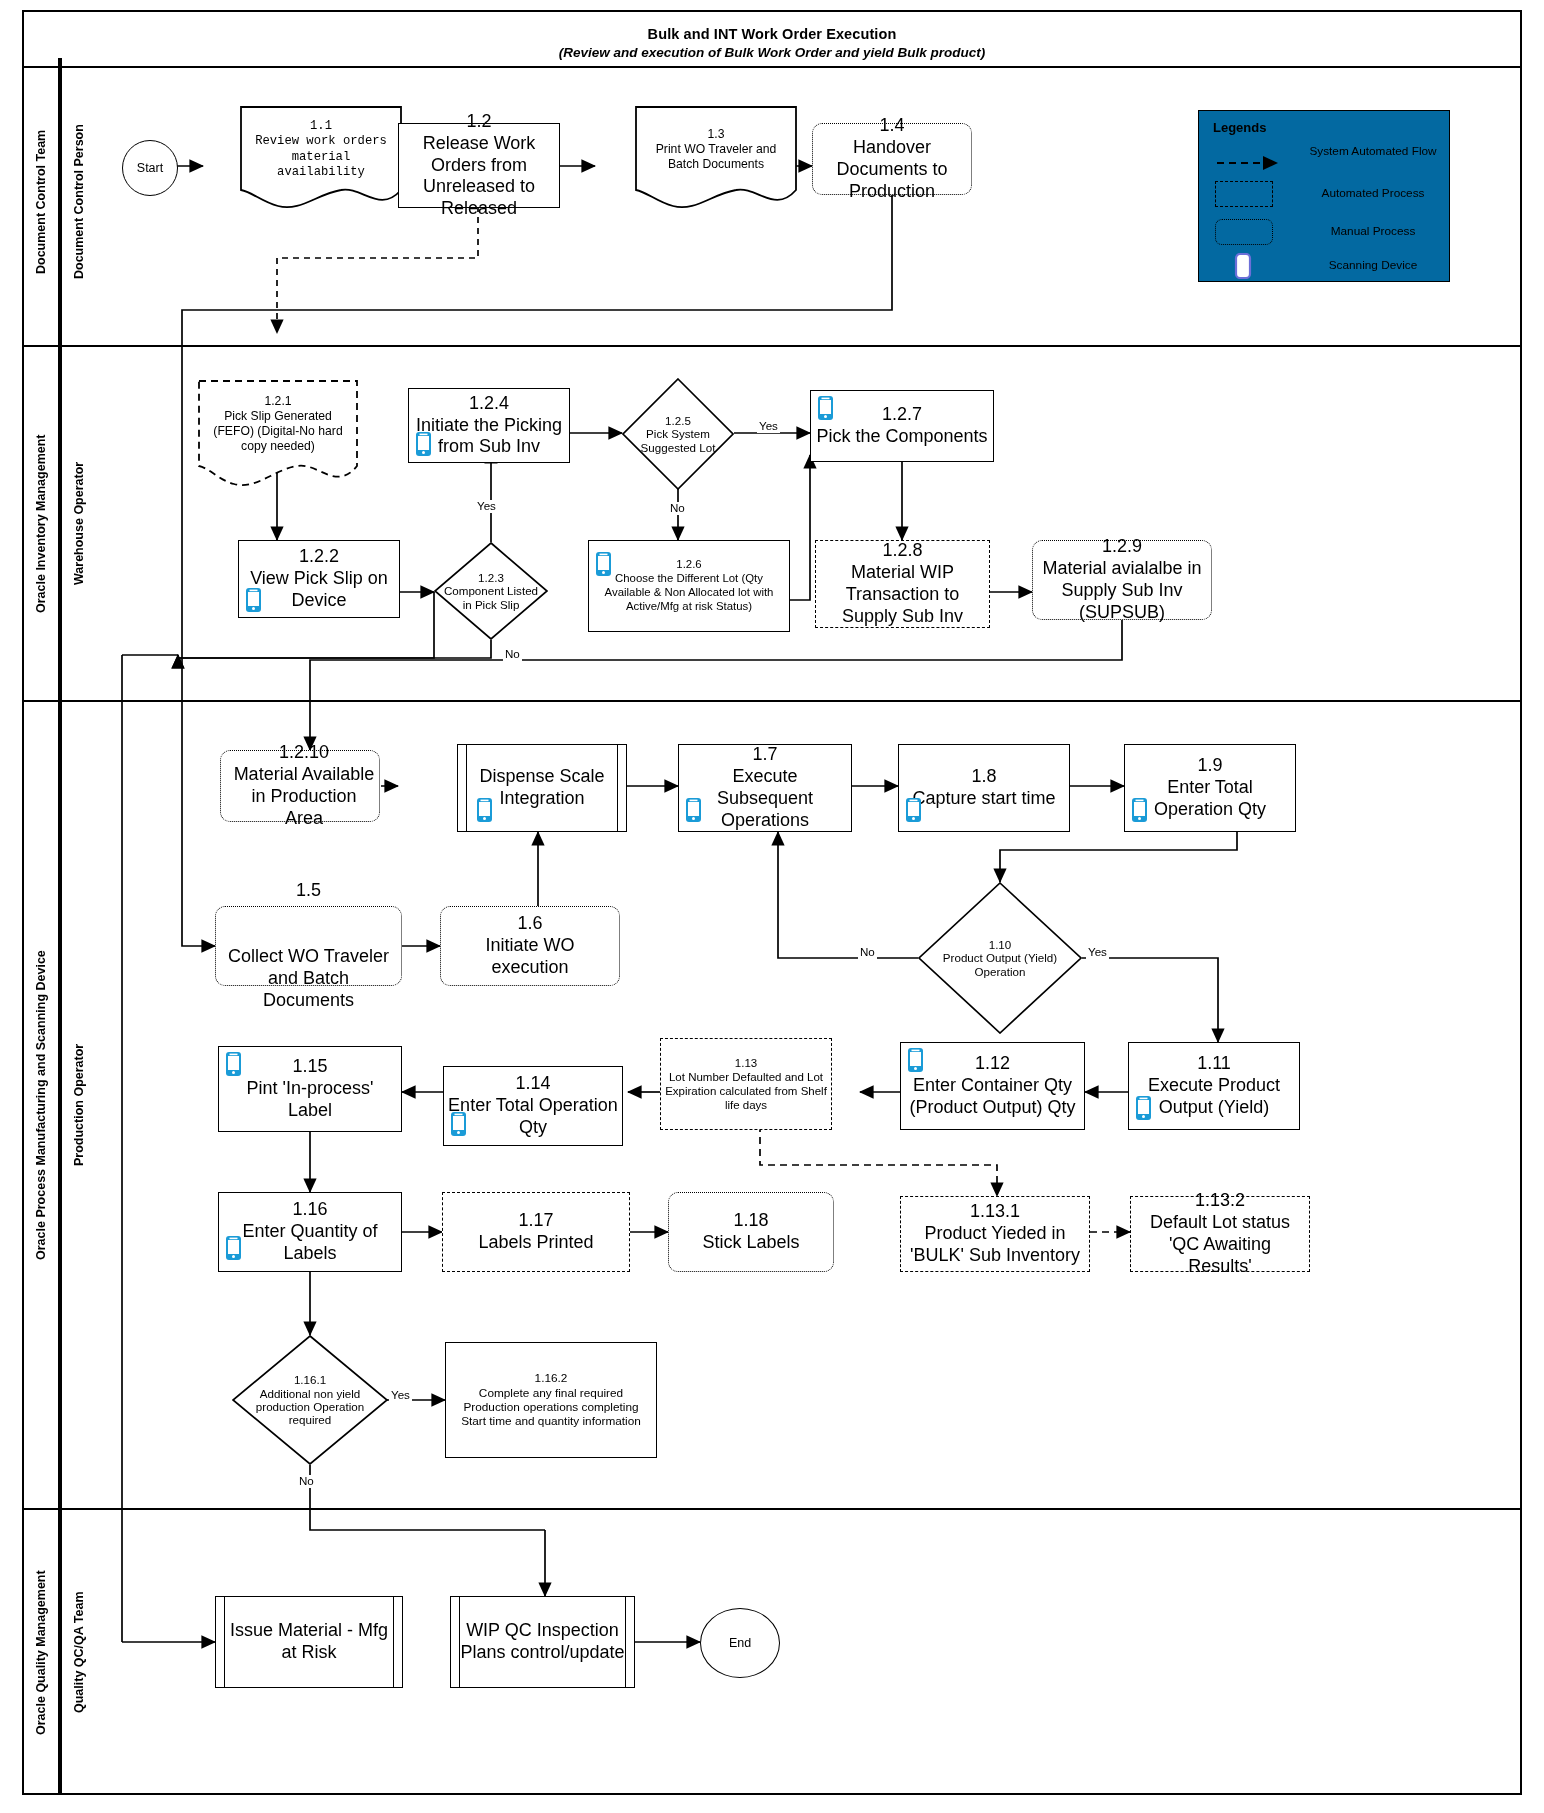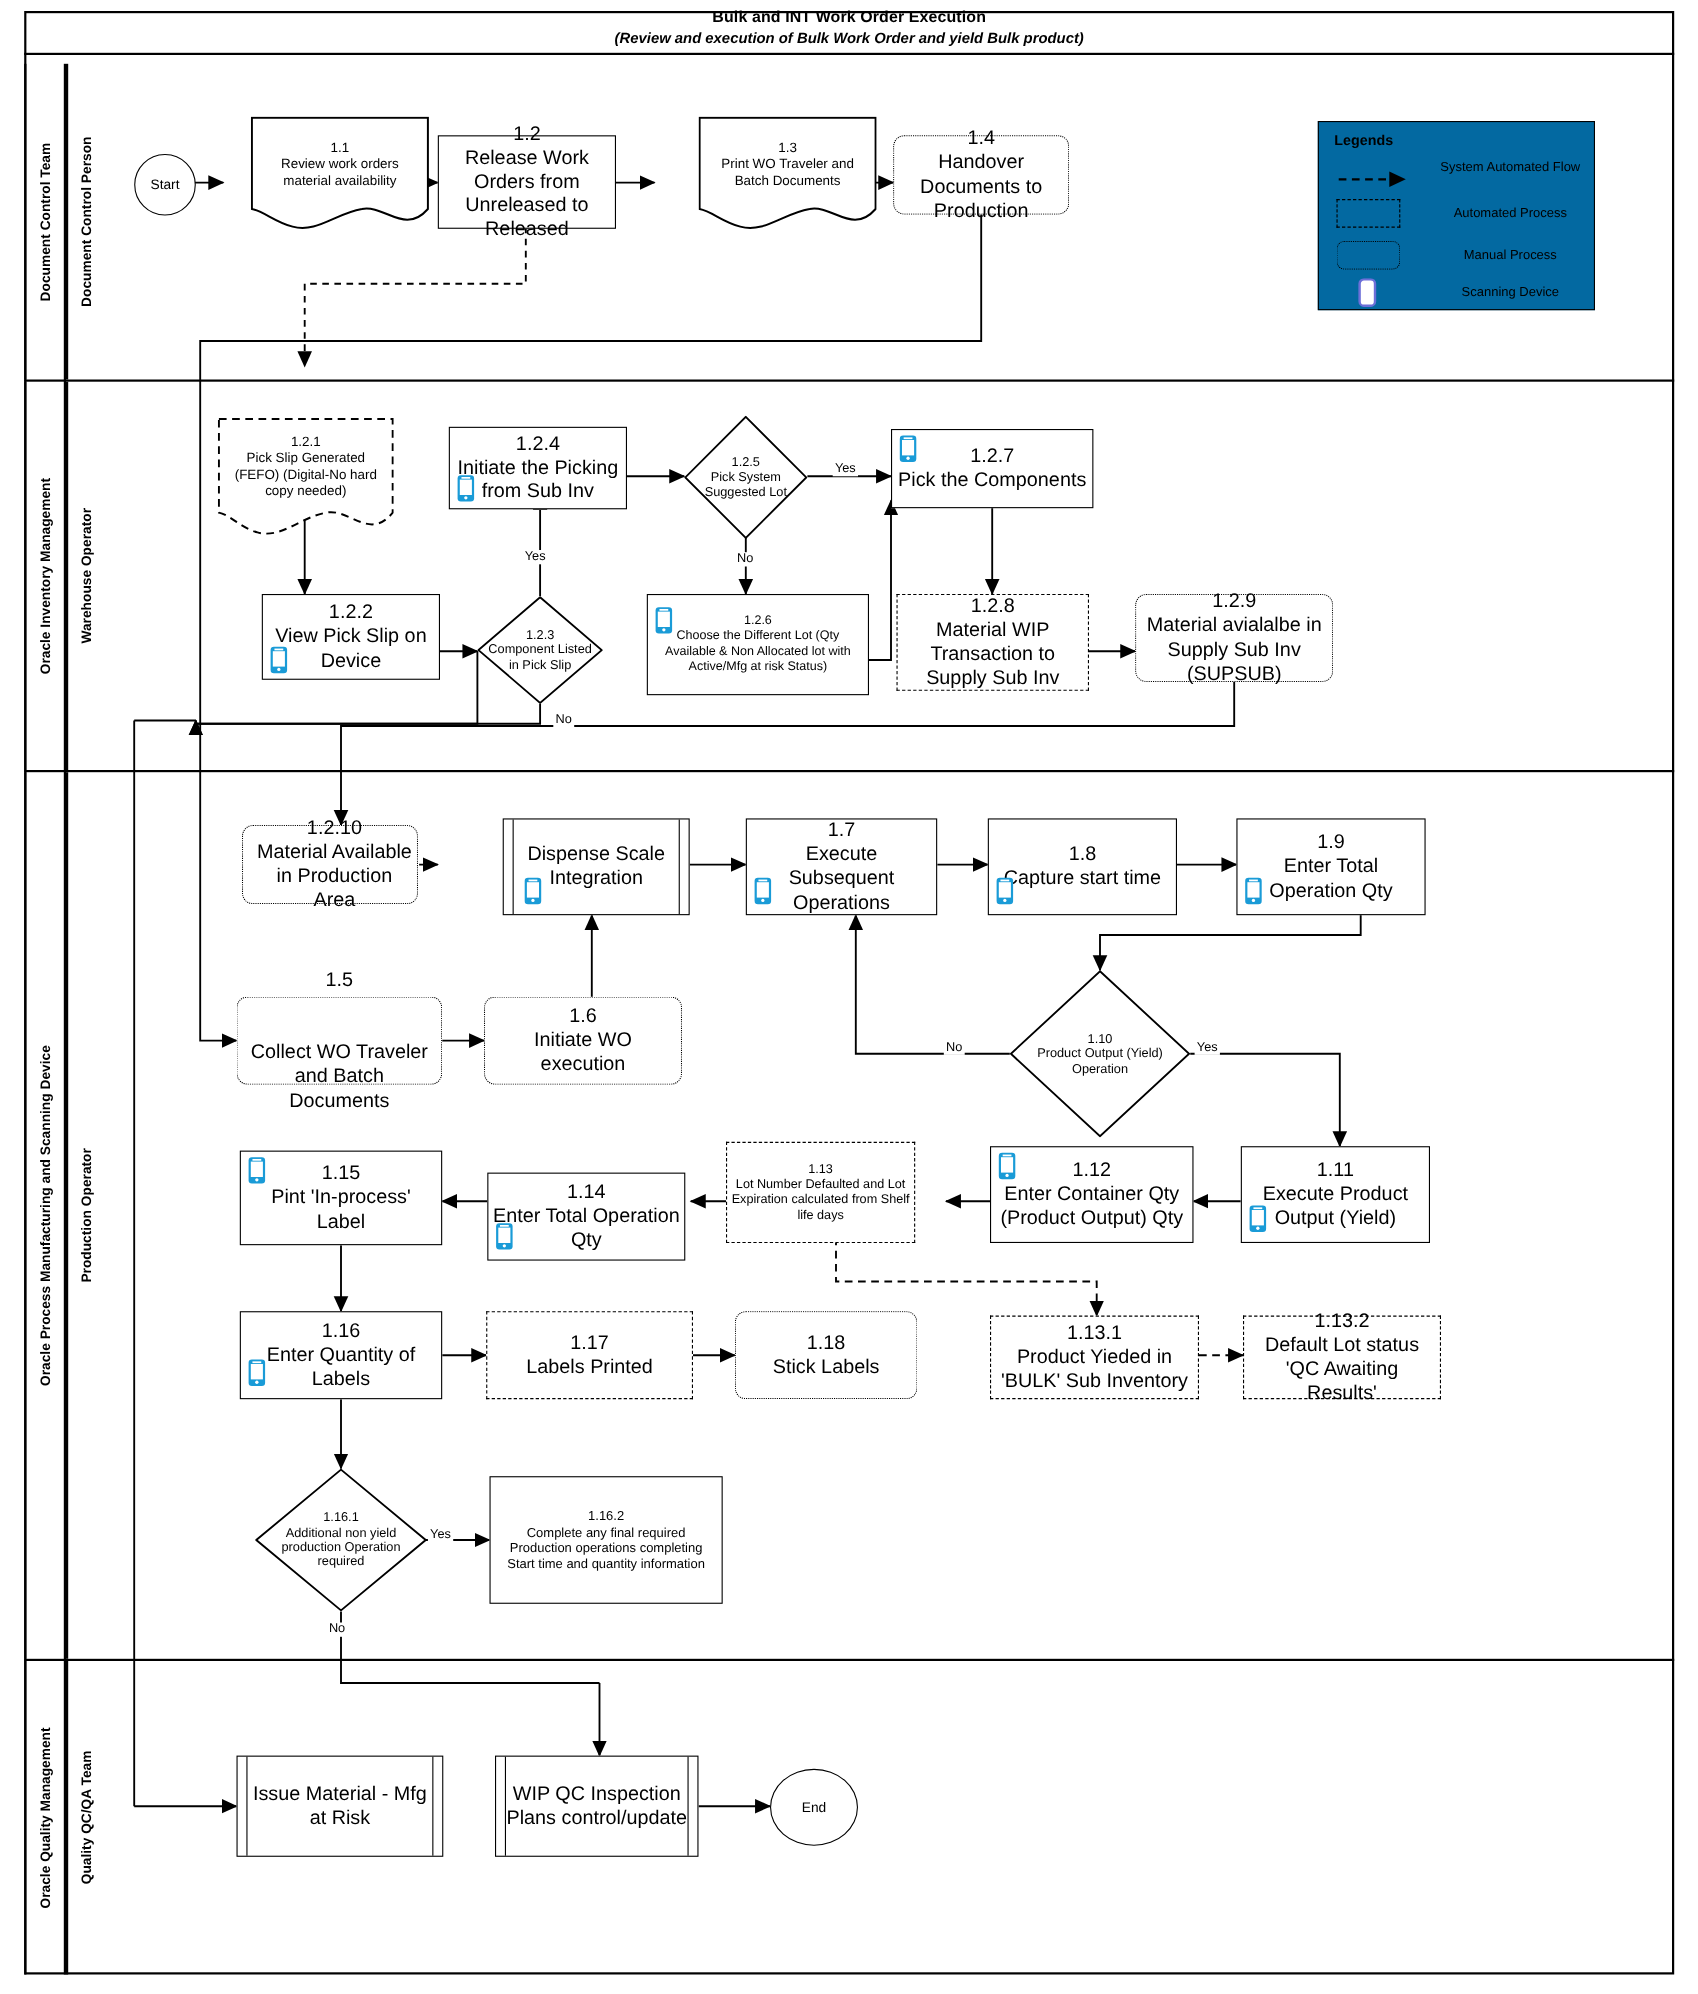--- a/index.html
+++ b/index.html
@@ -6,21 +6,21 @@
   html, body { margin:0; padding:0; background:#fff; }
   body { font-family: "Liberation Sans", sans-serif; color:#000; }
 
   #page { position:relative; width:1544px; height:1813px; background:#fff; }
 
   
   .frame { position:absolute; border:2px solid #000; }
 
   
   .title-band {
-    position:absolute; left:22px; top:2px; width:1500px; height:48px;
+    position:absolute; left:22px; top:20px; width:1500px; height:48px;
     display:flex; flex-direction:column; align-items:center; justify-content:center;
     border-bottom:2px solid #000;
   }
   .title-main { font-size:14.5px; font-weight:bold; letter-spacing:.1px; }
   .title-sub  { font-size:13.5px; font-weight:bold; font-style:italic; margin-top:3px; }
 
   
   .lane-label {
     position:absolute;
     writing-mode: vertical-rl;
@@ -249,21 +249,21 @@
   <div class="edge-label" style="left:503px; top:648px;">No</div>
   <div class="edge-label" style="left:757px; top:420px;">Yes</div>
   <div class="edge-label" style="left:668px; top:502px;">No</div>
   <div class="edge-label" style="left:858px; top:946px;">No</div>
   <div class="edge-label" style="left:1086px; top:946px;">Yes</div>
   <div class="edge-label" style="left:389px; top:1389px;">Yes</div>
   <div class="edge-label" style="left:297px; top:1475px;">No</div>
 
   <div class="term" style="left:122px; top:140px; width:56px; height:56px;">Start</div>
 
-  <div class="docshape" style="left:228px; top:106px; width:162px; height:105px;">
+  <div class="docshape" style="left:240px; top:106px; width:162px; height:105px;font-family:Liberation Mono, monospace;">
     <svg viewBox="0 0 162 105" preserveAspectRatio="none">
       <path d="M1,1 L161,1 L161,84 C140,108 122,80 101,84 C77,88 60,106 38,100 C22,96 12,86 1,84 Z" fill="#fff" stroke="#000" stroke-width="1.8"></path>
     </svg>
     <div class="inner">
       <span class="num">1.1</span>
       <span class="lbl">Review work orders material availability</span>
     </div>
   </div>
 
   <div class="node process" style="left:398px; top:123px; width:162px; height:85px;">

